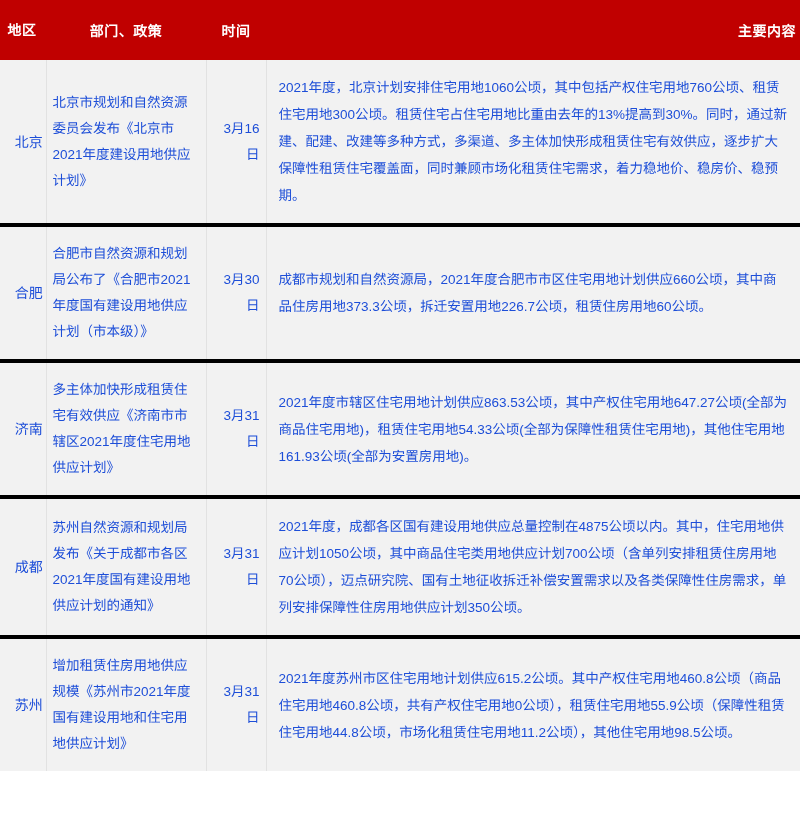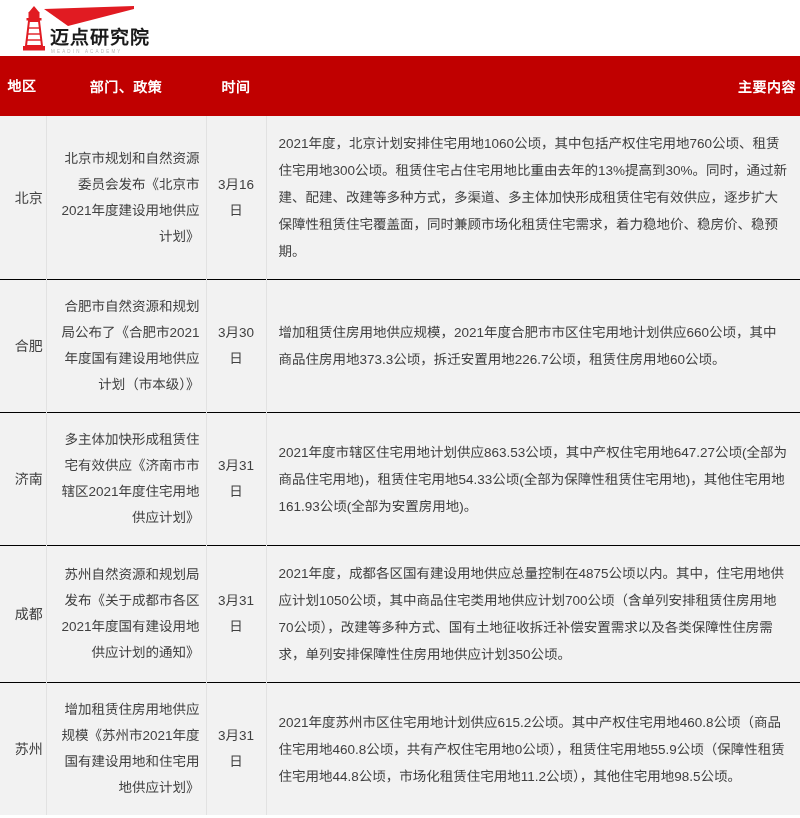--- a/index.html
+++ b/index.html
@@ -99,87 +99,62 @@
     line-height: 19px;
     padding-left: 2px;
     width: 46px;
   }
   thead th.th-content {
     text-align: right;
   }
 
   tbody td {
     background: #f2f2f2;
-    color: #404040;
+    color: #1d4ed8;
     font-size: 13.5px;
     line-height: 26px;
     vertical-align: middle;
     padding: 14px 6px;
     border: none;
     border-right: 1px solid #e2e2e2;
   }
   tbody td.cell-content {
     border-right: none;
   }
   tbody td.cell-region {
     text-align: center;
     font-size: 14px;
     line-height: 26px;
     width: 46px;
     word-break: break-all;
     padding-left: 12px;
     padding-right: 0;
   }
   tbody td.cell-dept {
+    text-align: left;
+  }
+  tbody td.cell-time {
     text-align: right;
-  }
-  tbody td.cell-time {
-    text-align: center;
     white-space: normal;
   }
   tbody td.cell-content {
     text-align: left;
     padding-left: 12px;
     padding-right: 12px;
     line-height: 27px;
   }
   tbody tr + tr td {
-    border-top: 1px solid #000000;
+    border-top: 4px solid #000000;
   }
 </style>
 </head>
 <body>
 
 <div class="page">
 
-  <div class="logo-band">
-    <div class="logo">
-
-      <svg class="logo-beam" viewBox="0 0 90 22" aria-hidden="true">
-        <polygon points="0,3 90,0 90,3 24,20" fill="#E11B22"></polygon>
-      </svg>
-
-      <svg class="logo-mark" viewBox="0 0 40 50" aria-hidden="true">
-
-        <polygon points="20,2 25,8 15,8" fill="#E11B22"></polygon>
-        <rect x="14.5" y="8" width="11" height="6" fill="#E11B22"></rect>
-        <rect x="12.5" y="14" width="15" height="2.5" fill="#E11B22"></rect>
-
-        <polygon points="15,17 25,17 28,42 12,42" fill="none" stroke="#E11B22" stroke-width="2"></polygon>
-        <line x1="14.2" y1="24" x2="25.8" y2="24" stroke="#E11B22" stroke-width="1.4"></line>
-        <line x1="13.6" y1="30" x2="26.4" y2="30" stroke="#E11B22" stroke-width="1.4"></line>
-        <line x1="13.0" y1="36" x2="27.0" y2="36" stroke="#E11B22" stroke-width="1.4"></line>
-
-        <rect x="9" y="42" width="22" height="4.5" fill="#E11B22"></rect>
-      </svg>
-
-      <div class="logo-text">迈点研究院</div>
-      <div class="logo-sub">MEADIN ACADEMY</div>
-    </div>
-  </div>
 
   <table class="table">
     <colgroup>
       <col class="c-region">
       <col class="c-dept">
       <col class="c-time">
       <col class="c-content">
     </colgroup>
     <thead>
       <tr>
@@ -193,33 +168,33 @@
       <tr>
         <td class="cell-region">北京</td>
         <td class="cell-dept">北京市规划和自然资源委员会发布《北京市2021年度建设用地供应计划》</td>
         <td class="cell-time">3月16日</td>
         <td class="cell-content">2021年度，北京计划安排住宅用地1060公顷，其中包括产权住宅用地760公顷、租赁住宅用地300公顷。租赁住宅占住宅用地比重由去年的13%提高到30%。同时，通过新建、配建、改建等多种方式，多渠道、多主体加快形成租赁住宅有效供应，逐步扩大保障性租赁住宅覆盖面，同时兼顾市场化租赁住宅需求，着力稳地价、稳房价、稳预期。</td>
       </tr>
       <tr>
         <td class="cell-region">合肥</td>
         <td class="cell-dept">合肥市自然资源和规划局公布了《合肥市2021年度国有建设用地供应计划（市本级）》</td>
         <td class="cell-time">3月30日</td>
-        <td class="cell-content">增加租赁住房用地供应规模，2021年度合肥市市区住宅用地计划供应660公顷，其中商品住房用地373.3公顷，拆迁安置用地226.7公顷，租赁住房用地60公顷。</td>
+        <td class="cell-content">成都市规划和自然资源局，2021年度合肥市市区住宅用地计划供应660公顷，其中商品住房用地373.3公顷，拆迁安置用地226.7公顷，租赁住房用地60公顷。</td>
       </tr>
       <tr>
         <td class="cell-region">济南</td>
         <td class="cell-dept">多主体加快形成租赁住宅有效供应《济南市市辖区2021年度住宅用地供应计划》</td>
         <td class="cell-time">3月31日</td>
         <td class="cell-content">2021年度市辖区住宅用地计划供应863.53公顷，其中产权住宅用地647.27公顷(全部为商品住宅用地)，租赁住宅用地54.33公顷(全部为保障性租赁住宅用地)，其他住宅用地161.93公顷(全部为安置房用地)。</td>
       </tr>
       <tr>
         <td class="cell-region">成都</td>
         <td class="cell-dept">苏州自然资源和规划局发布《关于成都市各区2021年度国有建设用地供应计划的通知》</td>
         <td class="cell-time">3月31日</td>
-        <td class="cell-content">2021年度，成都各区国有建设用地供应总量控制在4875公顷以内。其中，住宅用地供应计划1050公顷，其中商品住宅类用地供应计划700公顷（含单列安排租赁住房用地70公顷），改建等多种方式、国有土地征收拆迁补偿安置需求以及各类保障性住房需求，单列安排保障性住房用地供应计划350公顷。</td>
+        <td class="cell-content">2021年度，成都各区国有建设用地供应总量控制在4875公顷以内。其中，住宅用地供应计划1050公顷，其中商品住宅类用地供应计划700公顷（含单列安排租赁住房用地70公顷），迈点研究院、国有土地征收拆迁补偿安置需求以及各类保障性住房需求，单列安排保障性住房用地供应计划350公顷。</td>
       </tr>
       <tr>
         <td class="cell-region">苏州</td>
         <td class="cell-dept">增加租赁住房用地供应规模《苏州市2021年度国有建设用地和住宅用地供应计划》</td>
         <td class="cell-time">3月31日</td>
         <td class="cell-content">2021年度苏州市区住宅用地计划供应615.2公顷。其中产权住宅用地460.8公顷（商品住宅用地460.8公顷，共有产权住宅用地0公顷），租赁住宅用地55.9公顷（保障性租赁住宅用地44.8公顷，市场化租赁住宅用地11.2公顷），其他住宅用地98.5公顷。</td>
       </tr>
     </tbody>
   </table>
 

